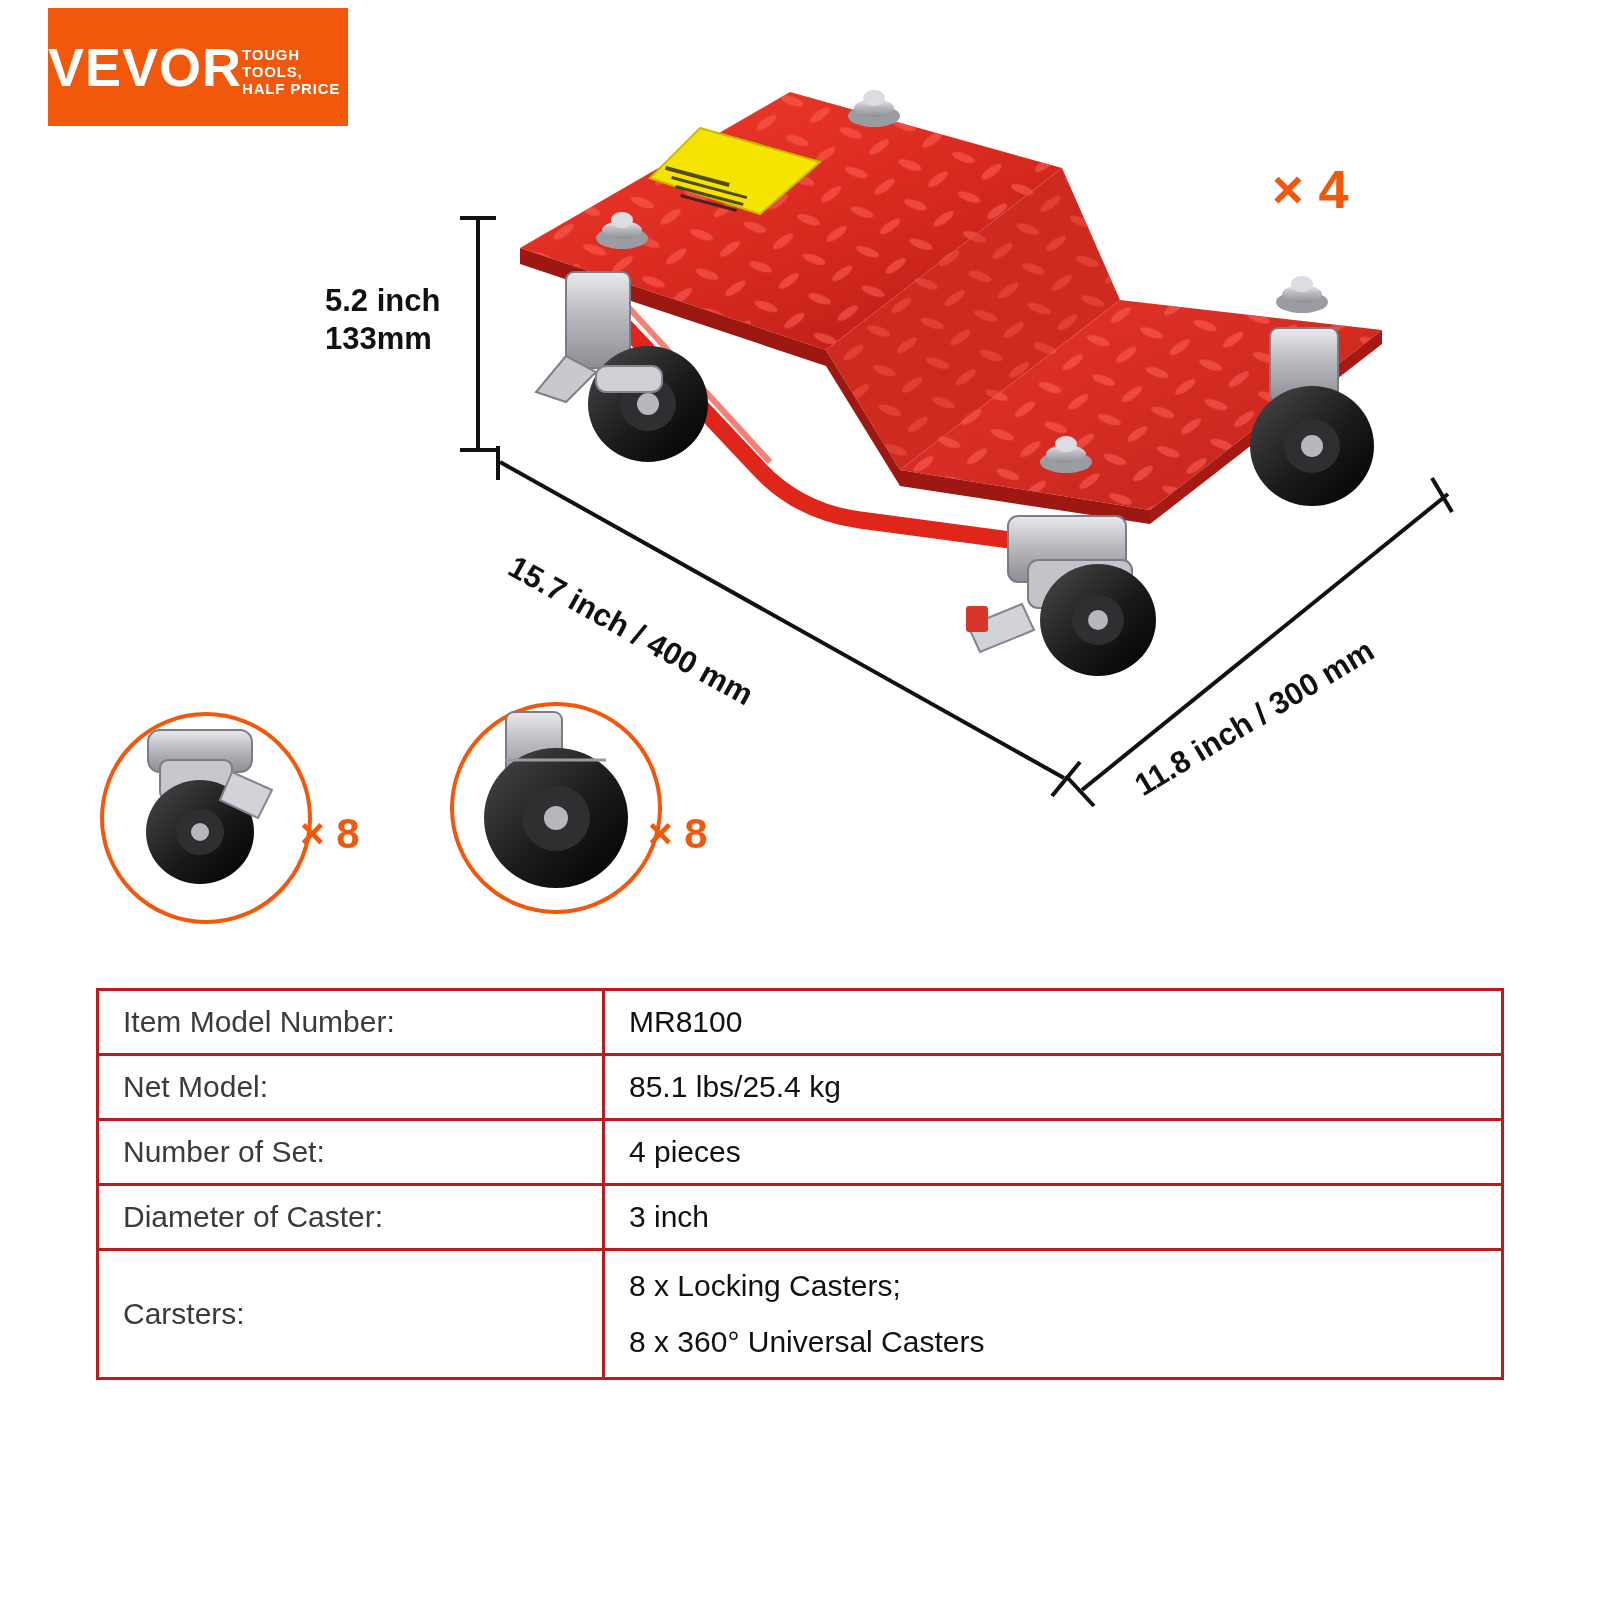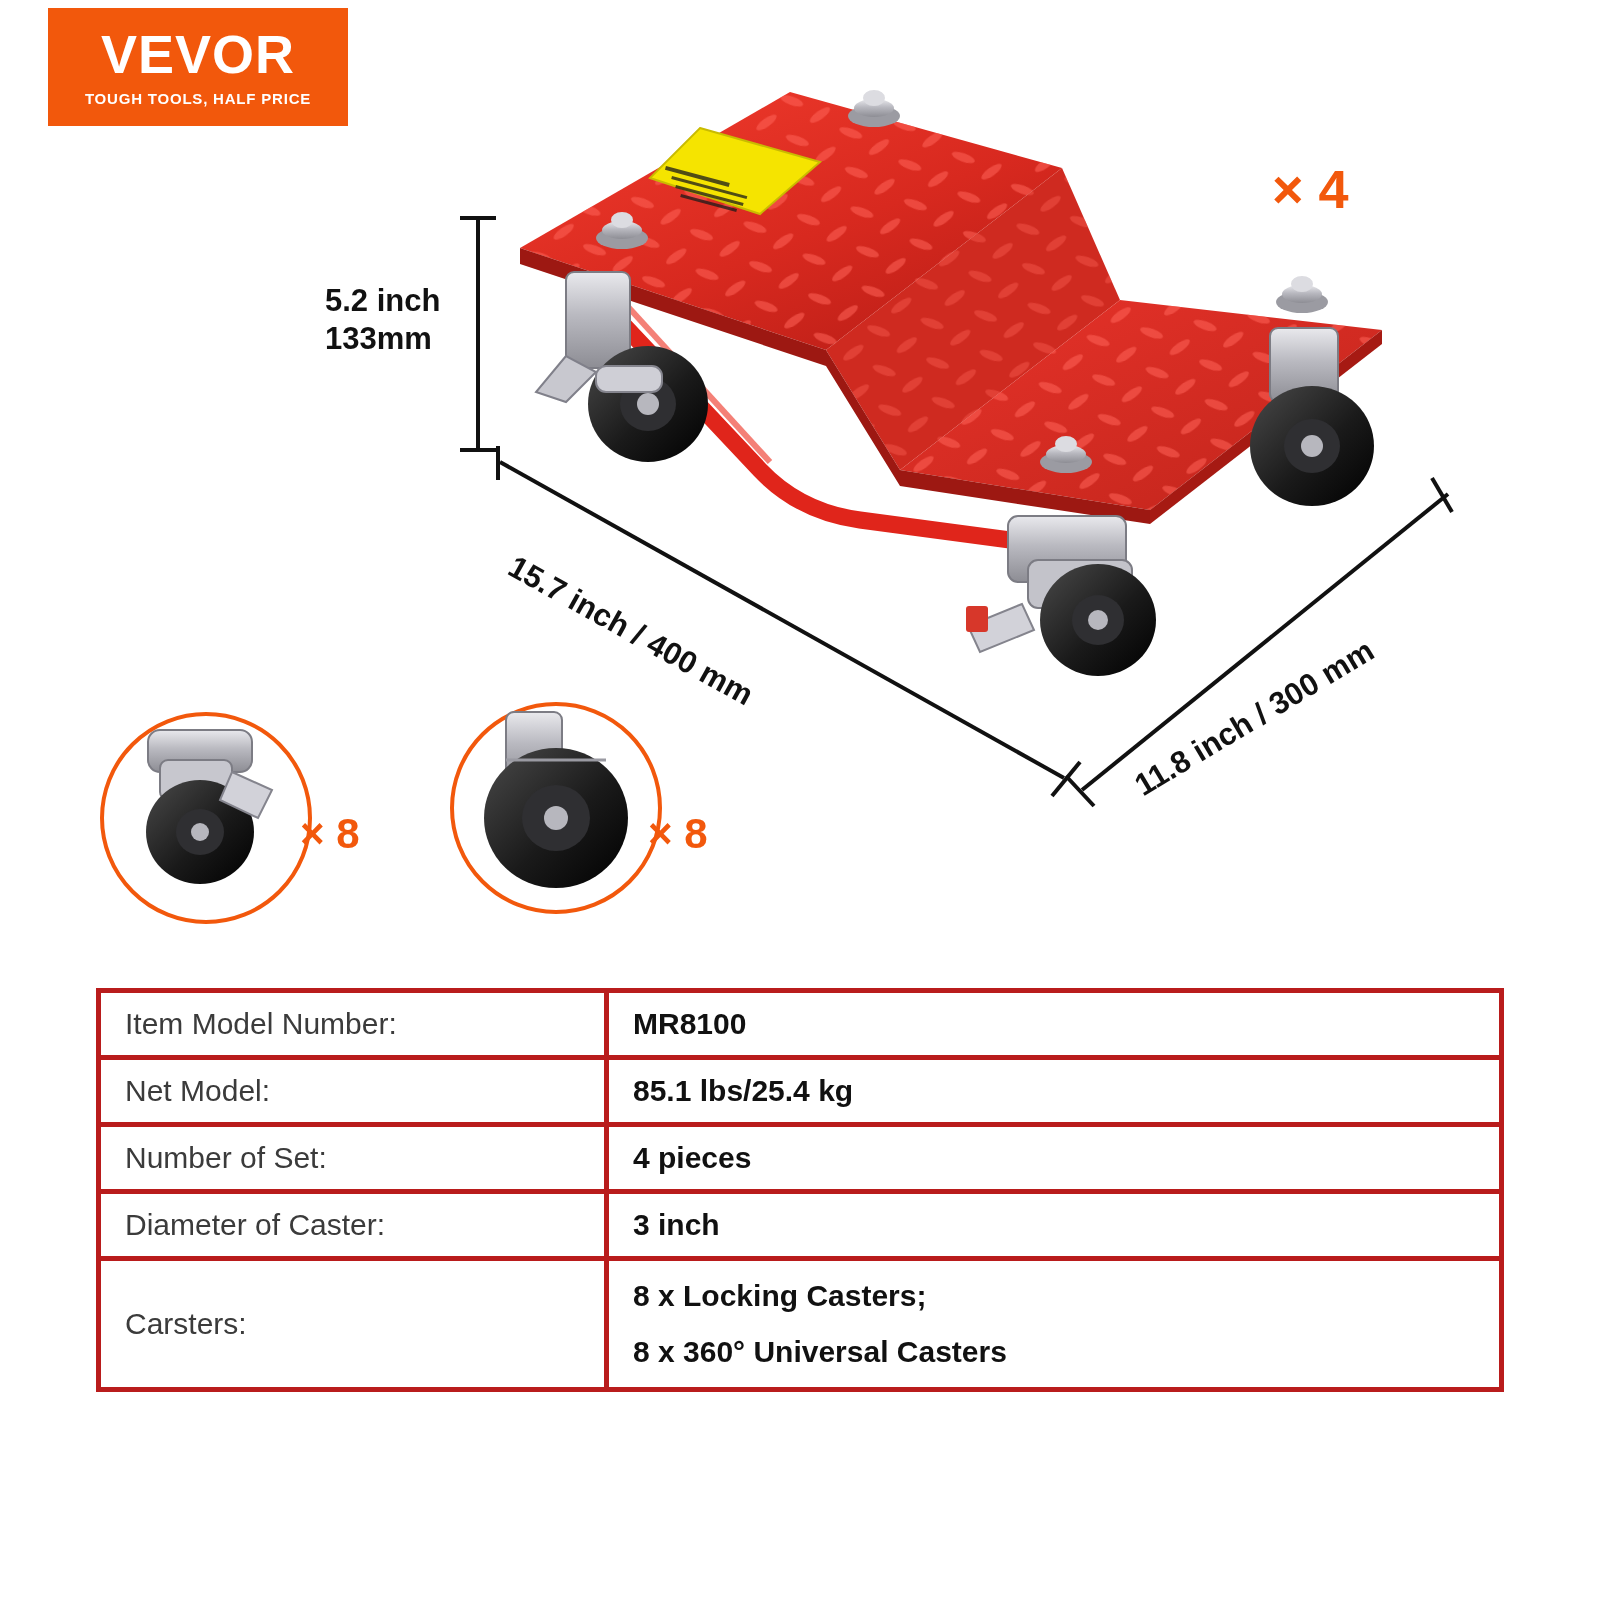--- a/index.html
+++ b/index.html
@@ -18,23 +18,23 @@
 
   
   .logo-box {
     position: absolute;
     left: 48px;
     top: 8px;
     width: 300px;
     height: 118px;
     background: #f2580c;
     display: flex;
-    flex-direction: column;
+    flex-direction: row;
     align-items: center;
-    justify-content: center;
+    justify-content: space-between;
   }
   .logo-main {
     color: #ffffff;
     font-size: 54px;
     font-weight: bold;
     letter-spacing: 1px;
     line-height: 1;
   }
   .logo-sub {
     color: #ffffff;
@@ -88,33 +88,33 @@
   
   .spec-table {
     position: absolute;
     left: 96px;
     top: 988px;
     width: 1408px;
     border-collapse: collapse;
     table-layout: fixed;
   }
   .spec-table td {
-    border: 5px solid #b91c1c;
+    border: 3px solid #b91c1c;
     padding: 14px 24px;
     vertical-align: middle;
     font-size: 30px;
   }
   .spec-table td.key {
     width: 455px;
     color: #3b3b3b;
     font-weight: normal;
   }
   .spec-table td.val {
     color: #111;
-    font-weight: bold;
+    font-weight: normal;
   }
   .spec-table tr.tall td { padding-top: 18px; padding-bottom: 18px; }
   .val-line { display: block; }
   .val-line + .val-line { margin-top: 22px; }
 </style>
 </head>
 <body>
 
 <div class="logo-box">
   <div class="logo-main">VEVOR</div>

